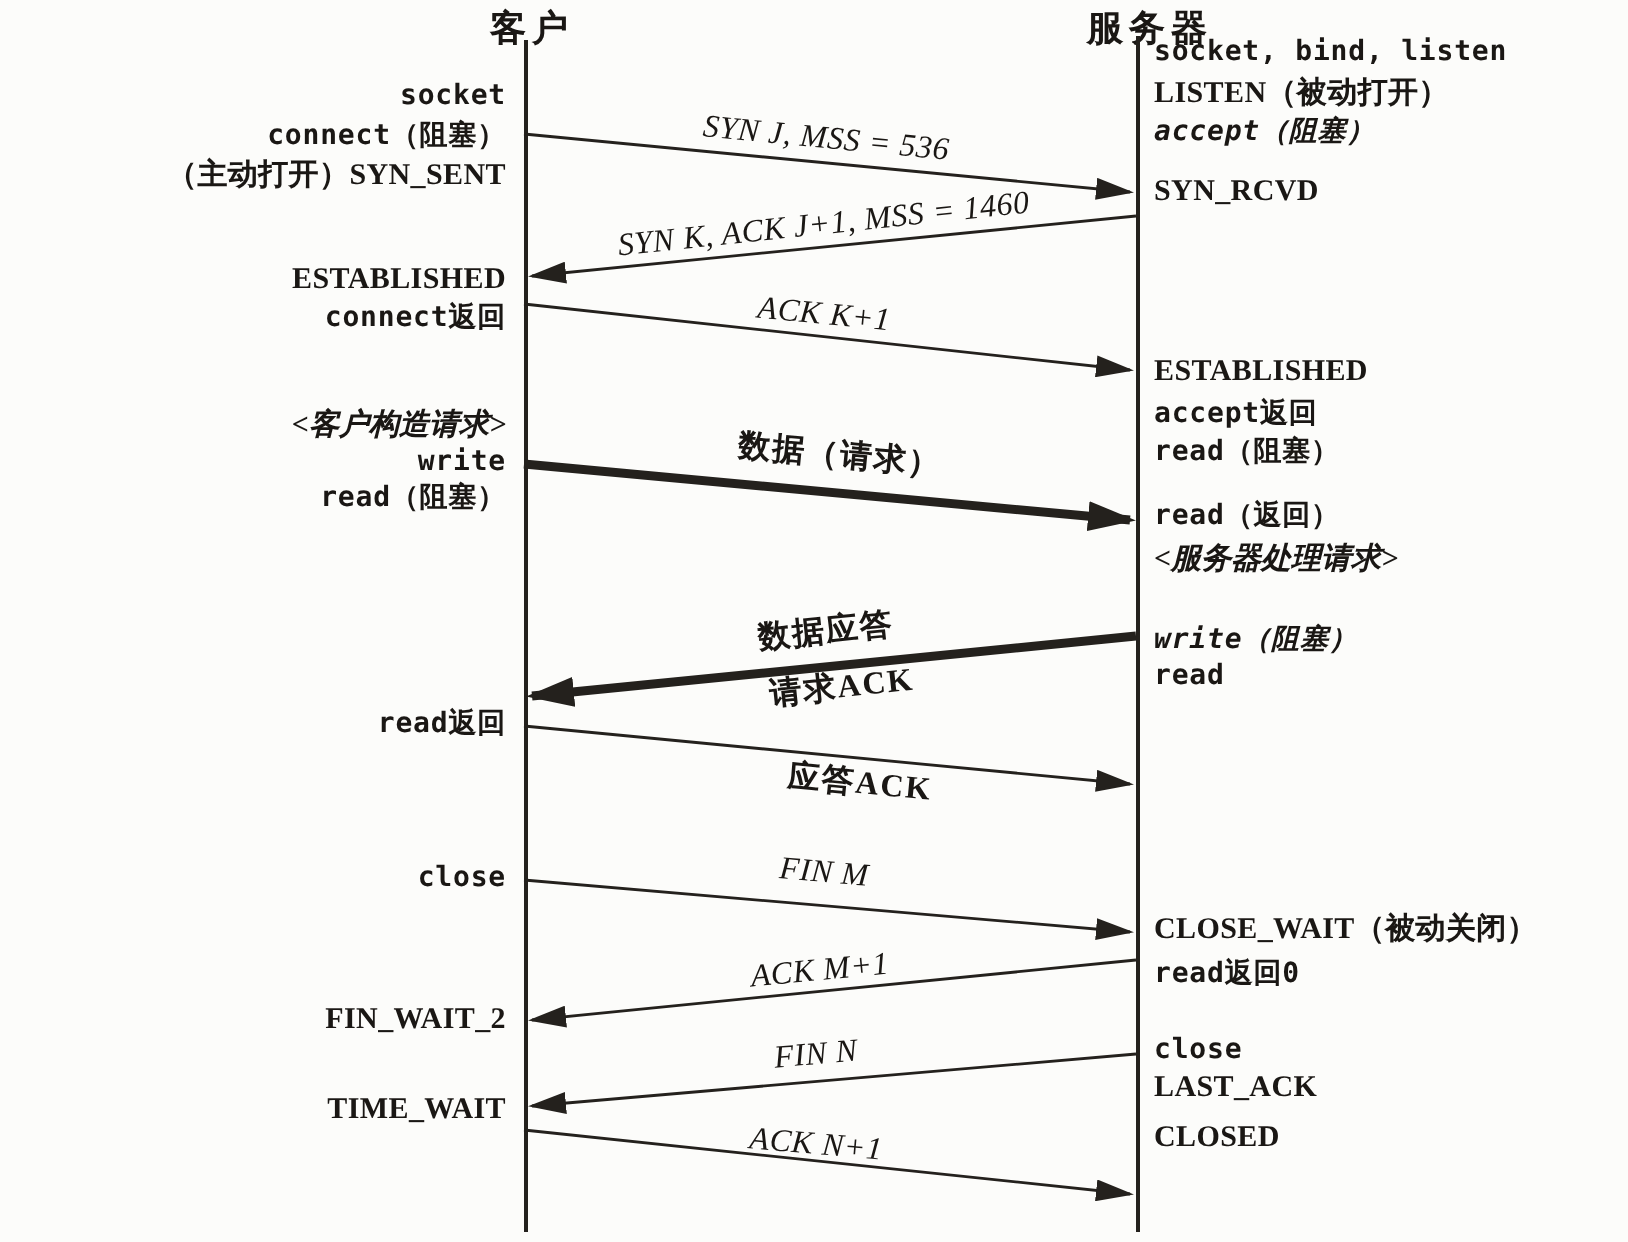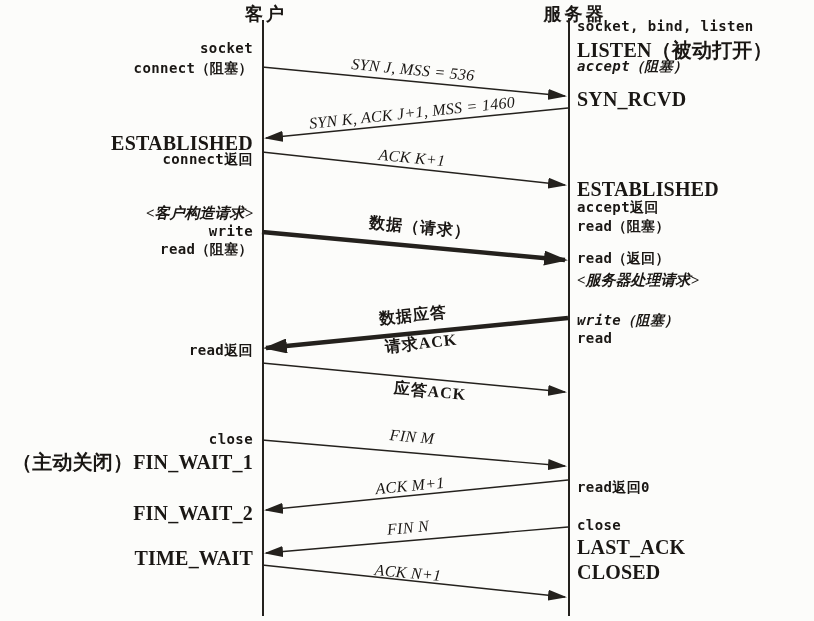--- a/index.html
+++ b/index.html
@@ -9,59 +9,60 @@
   }
   .lifeline{position:absolute;width:2px;background:#24211d;}
   .actor-title{
     position:absolute;transform:translateX(-50%);white-space:nowrap;
     font-family:"Liberation Serif",serif;font-size:18px;font-weight:700;letter-spacing:3px;
   }
   .side-label{position:absolute;white-space:nowrap;line-height:1.1;}
   .side-label.left{right:561px;text-align:left;}
   .side-label.right{left:577px;text-align:center;}
   .f-mono{font-family:"DejaVu Sans Mono",monospace;font-size:14px;font-weight:700;letter-spacing:.4px;}
-  .f-serif{font-family:"Liberation Serif",serif;font-size:20px;font-weight:600;letter-spacing:.2px;}
+  .f-serif{font-family:"Liberation Serif",serif;font-size:15px;font-weight:600;letter-spacing:.2px;}
   .f-cn{font-family:"Liberation Serif",serif;font-size:15px;font-weight:600;font-style:italic;}
   .msg-label{position:absolute;white-space:nowrap;}
   .msg-italic{font-family:"Liberation Serif",serif;font-style:italic;font-size:16px;font-weight:500;letter-spacing:.3px;}
   .msg-cjk{font-family:"Liberation Serif",serif;font-size:16px;font-weight:700;letter-spacing:1px;}
   svg.arrows{position:absolute;left:0;top:0;}
 </style>
 </head>
 <body>
 
 <div class="canvas" id="canvas">
   <div class="actor-title" style="left:266px;top:2px;">客户</div>
   <div class="actor-title" style="left:575px;top:2px;">服务器</div>
   <div class="lifeline" id="client-line" style="left: 262px; top: 20px; height: 596px;"></div>
   <div class="lifeline" id="server-line" style="left: 568px; top: 18px; height: 598px;"></div>
 
 <div class="side-label left f-mono" style="top: 41px;">socket</div>
     <div class="side-label left f-mono" style="top: 61px;">connect（阻塞）</div>
+    <div class="side-label left f-serif" style="top: 80px;">（主动打开）SYN_SENT</div>
     <div class="side-label left f-serif" style="top: 132px;">ESTABLISHED</div>
     <div class="side-label left f-mono" style="top: 152px;">connect返回</div>
     <div class="side-label left f-cn" style="top: 205px;">&lt;客户构造请求&gt;</div>
     <div class="side-label left f-mono" style="top: 224px;">write</div>
     <div class="side-label left f-mono" style="top: 242px;">read（阻塞）</div>
-    <div class="side-label left f-mono" style="top: 343px;">read返回</div>
+    <div class="side-label left f-mono" style="top: 355px;">read返回</div>
     <div class="side-label left f-mono" style="top: 432px;">close</div>
-    <div class="side-label left f-serif" style="top: 451px;">（主动关闭）FIN_WAIT_1</div>
     <div class="side-label left f-serif" style="top: 502px;">FIN_WAIT_2</div>
     <div class="side-label left f-serif" style="top: 547px;">TIME_WAIT</div>
     <div class="side-label right f-mono" style="top: 19px;">socket, bind, listen</div>
     <div class="side-label right f-serif" style="top: 39px;">LISTEN（被动打开）</div>
     <div class="side-label right f-mono" style="top: 59px; font-style: italic;">accept（阻塞）</div>
     <div class="side-label right f-serif" style="top: 88px;">SYN_RCVD</div>
     <div class="side-label right f-serif" style="top: 178px;">ESTABLISHED</div>
     <div class="side-label right f-mono" style="top: 200px;">accept返回</div>
     <div class="side-label right f-mono" style="top: 219px;">read（阻塞）</div>
     <div class="side-label right f-mono" style="top: 251px;">read（返回）</div>
     <div class="side-label right f-cn" style="top: 272px;">&lt;服务器处理请求&gt;</div>
     <div class="side-label right f-mono" style="top: 313px; font-style: italic;">write（阻塞）</div>
     <div class="side-label right f-mono" style="top: 331px;">read</div>
+    <div class="side-label right f-serif" style="top: 457px;">CLOSE_WAIT（被动关闭）</div>
     <div class="side-label right f-mono" style="top: 480px;">read返回0</div>
     <div class="side-label right f-mono" style="top: 518px;">close</div>
     <div class="side-label right f-serif" style="top: 536px;">LAST_ACK</div>
     <div class="side-label right f-serif" style="top: 561px;">CLOSED</div>
     <svg class="arrows" width="814" height="621" viewBox="0 0 814 621">
       <defs>
         <marker id="head-thin" orient="auto" markerUnits="userSpaceOnUse" markerWidth="19" markerHeight="11" refX="17" refY="5.5">
           <path d="M0,0 L19,5.5 L0,11 z" fill="#24211d"></path>
         </marker>
         <marker id="head-thick" orient="auto" markerUnits="userSpaceOnUse" markerWidth="24" markerHeight="15" refX="21" refY="7.5">

